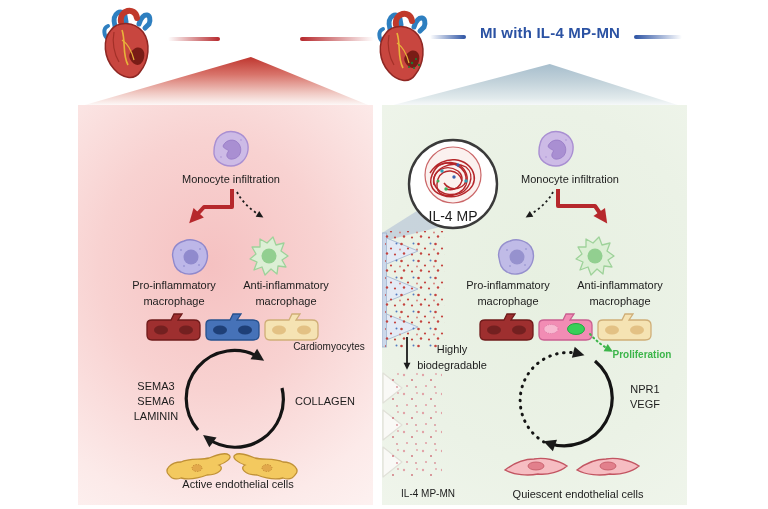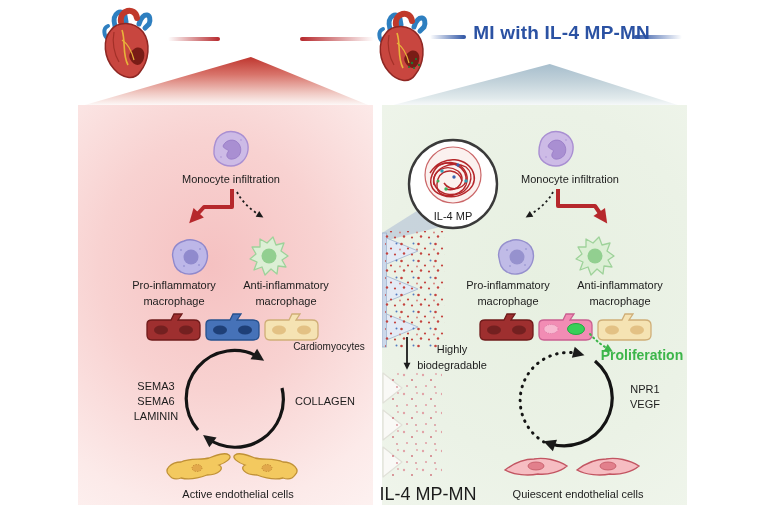--- a/index.html
+++ b/index.html
@@ -1,42 +1,42 @@
 <!DOCTYPE html>
 <html style="--mi-red: #b6282c; --treat-blue: #2b52a3; --prolif-green: #3cb54a;"><head>
 <meta charset="utf-8">
 <style>
   html,body{margin:0;padding:0;background:#fff;font-family:"Liberation Sans",sans-serif;}
   .canvas{position:relative;width:768px;height:509px;background:#fff;overflow:hidden;}
   .abs{position:absolute;}
   
   .title{position:absolute;text-align:center;font-weight:bold;letter-spacing:.2px;}
   .title.red{color:var(--mi-red,#b6282c);font-size:20px;}
-  .title.blue{color:var(--treat-blue,#2b52a3);font-size:19px;line-height:23px;text-align:right;}
+  .title.blue{color:var(--treat-blue,#2b52a3);font-size:15px;line-height:23px;}
   .hline{position:absolute;height:3.5px;border-radius:2px;}
   
   .panel{position:absolute;top:105px;height:400px;}
   .panel-left{left:78px;width:295px;
     background:radial-gradient(90% 75% at 45% 40%, #f5c1c1 0%, #f8d2d1 42%, #fceae9 82%, #fdf1f0 100%);}
   .panel-right{left:382px;width:305px;
     background:radial-gradient(95% 80% at 52% 45%, #e7f0e1 0%, #ebf2e6 55%, #f1f6ed 100%);}
   .tri{position:absolute;}
   .tri.left{left:78px;top:57px;width:295px;height:50px;
     clip-path:polygon(58.6% 0%, 100% 100%, 0% 100%);
     background:linear-gradient(180deg,#bf362f 0%,#d8736a 35%,#f0c9c3 72%,rgba(253,238,237,0) 100%);}
   .tri.right{left:382px;top:64px;width:305px;height:44px;
     clip-path:polygon(55% 0%, 100% 100%, 0% 100%);
     background:linear-gradient(180deg,#a7becd 0%,#c2d2da 40%,#e1eaec 78%,rgba(240,246,242,0) 100%);}
   
   .lbl{position:absolute;transform:translateX(-50%);text-align:center;color:#1c1c1c;
        font-size:11px;line-height:16px;white-space:nowrap;font-weight:500;}
   .lbl.small{font-size:10px;line-height:10px;}
-  .lbl.mp{font-size:11px;}
-  .lbl.prolif{font-size:14px;font-weight:bold;color:var(--prolif-green,#3cb54a);}
-  .lbl.patch{font-size:18px;}
+  .lbl.mp{font-size:14px;}
+  .lbl.prolif{font-size:10px;font-weight:bold;color:var(--prolif-green,#3cb54a);}
+  .lbl.patch{font-size:10px;}
   svg{display:block;}
 </style>
 </head>
 <body>
 
 <svg width="0" height="0" style="position:absolute" aria-hidden="true">
   <defs>
     <marker id="aRed" viewBox="0 0 12 12" refX="7" refY="6" markerWidth="4.2" markerHeight="4.2" orient="auto">
       <path d="M1,1 L11,6 L1,11 Z" fill="#b6282c"></path>
       </marker>
@@ -191,21 +191,21 @@
       <div>Anti-inflammatory</div>
       <div>macrophage</div>
     </div>
     <div class="lbl small" style="left:251px;top:237px;">Cardiomyocytes</div>
     <div class="lbl" style="left:78px;top:274px;line-height:15px;">
       <div>SEMA3</div>
       <div>SEMA6</div>
       <div>LAMININ</div>
     </div>
     <div class="lbl" style="left:247px;top:288px;">COLLAGEN</div>
-    <div class="lbl" style="left:160px;top:381px;">Active endothelial cells</div>
+    <div class="lbl" style="left:160px;top:371px;">Active endothelial cells</div>
   </div>
 
   <div class="panel panel-right">
     <svg class="abs" style="left:0;top:0" width="305" height="400" viewBox="0 0 305 400">
       <defs>
           <clipPath id="ballClip">
             <circle cx="71" cy="70" r="28"></circle>
           </clipPath>
         </defs>
 

